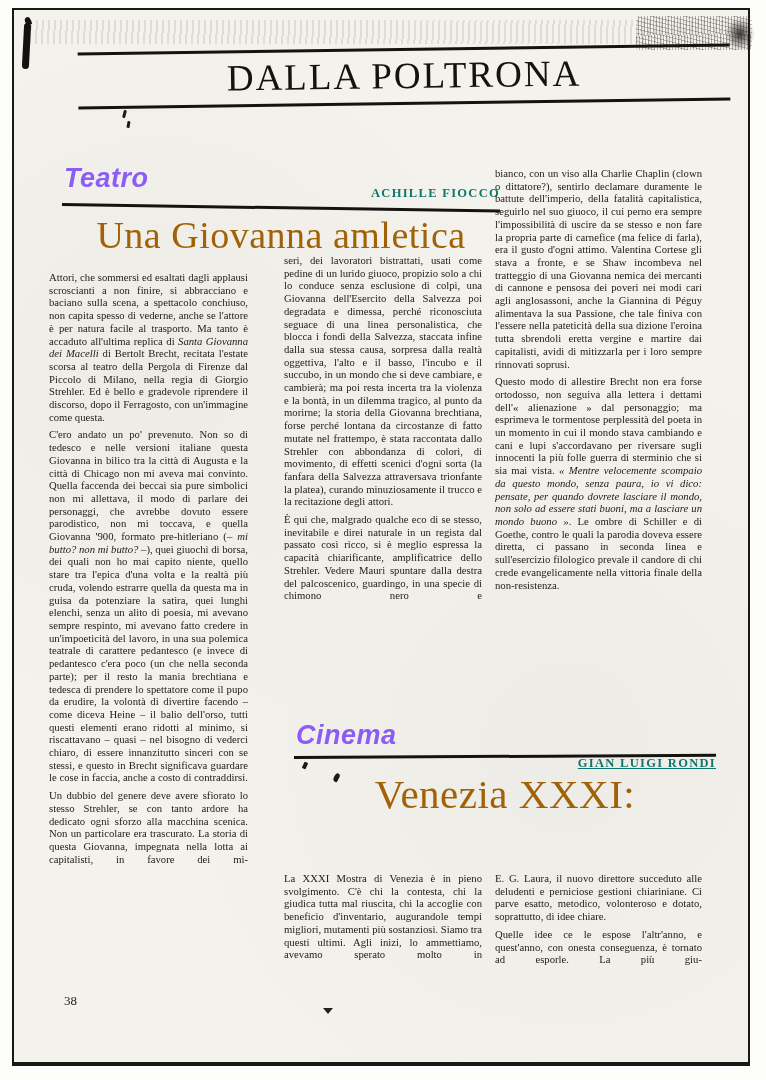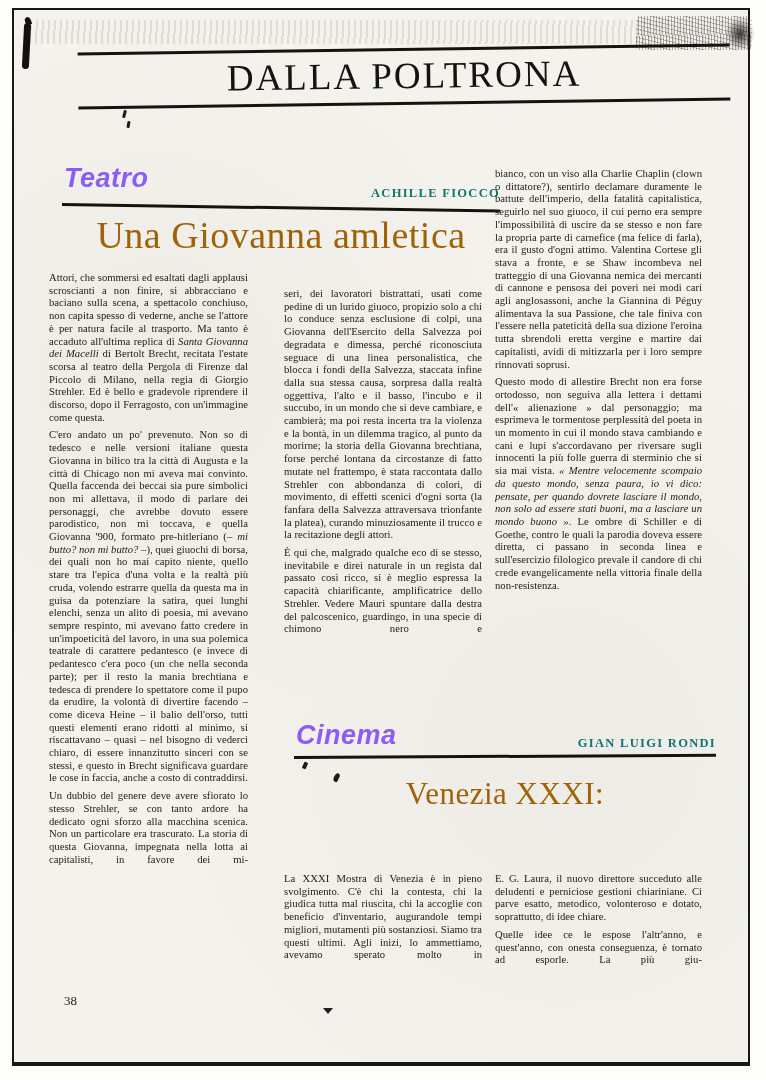--- a/index.html
+++ b/index.html
@@ -81,43 +81,43 @@
     position:absolute;right:0;
     font-family:"Liberation Serif", serif;
     font-weight:bold;font-size:12.5px;letter-spacing:1.3px;color:#0f766e;
     white-space:nowrap;
   }
   .sec-rule{position:absolute;left:0;height:3px;background:#15130f;width:100%;}
   #teatro-head{left:62px;top:163px;width:438px;height:60px;}
   #teatro-head .sec-byline{top:23px;}
   #teatro-head .sec-rule{top:40px;transform:rotate(0.85deg);transform-origin:left center;}
   #cinema-head{left:294px;top:720px;width:422px;height:60px;}
-  #cinema-head .sec-byline{top:16px;}
+  #cinema-head .sec-byline{top:36px;text-decoration:underline;}
   #cinema-head .sec-rule{top:36px;transform:rotate(-0.3deg);transform-origin:left center;}
   
   .art-title{
     position:absolute;text-align:center;color:#a16207;
     font-family:"Liberation Serif", serif;font-weight:400;
   }
   #teatro-title{left:62px;top:213px;width:438px;font-size:38px;line-height:44px;letter-spacing:0.5px;}
-  #cinema-title{left:294px;top:772px;width:422px;font-size:31px;line-height:44px;letter-spacing:0.5px;}
+  #cinema-title{left:294px;top:772px;width:422px;font-size:41px;line-height:44px;letter-spacing:0.5px;}
   
   .col{
     position:absolute;overflow:hidden;
     font-size:10.7px;line-height:12.7px;
     text-align:justify;
     hyphens:auto;-webkit-hyphens:auto;
     color:#24211c;
   }
   .col p{margin:0 0 5px 0;}
   .col p:last-child{margin-bottom:0;}
   .flow-out p:last-child{text-align-last:justify;}
   .it{font-style:italic;}
   #t-col1{left:49px;top:271px;width:199px;max-height:722px;}
-  #t-col2{left:284px;top:287px;width:198px;max-height:438px;}
+  #t-col2{left:284px;top:254px;width:198px;max-height:438px;}
   #t-col3{left:495px;top:167px;width:207px;max-height:572px;}
   #c-col1{left:284px;top:872px;width:198px;max-height:118px;}
   #c-col2{left:495px;top:872px;width:207px;max-height:118px;}
   
   .page-num{
     position:absolute;left:64px;top:993px;
     font-size:13px;color:#24211c;font-family:"Liberation Serif", serif;
   }
 </style>
 </head>

